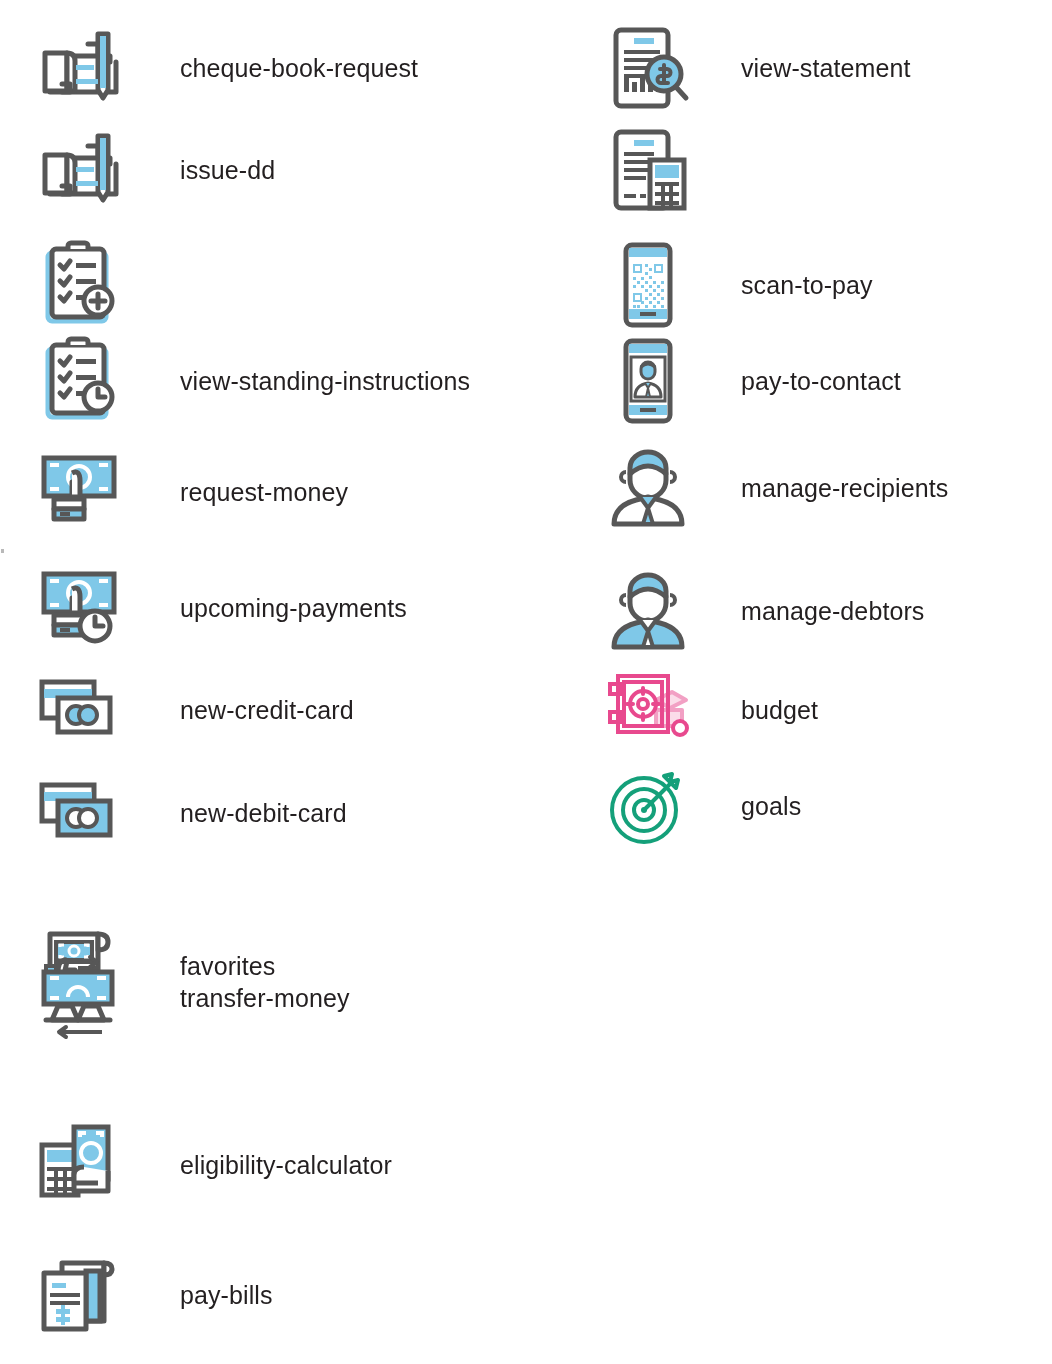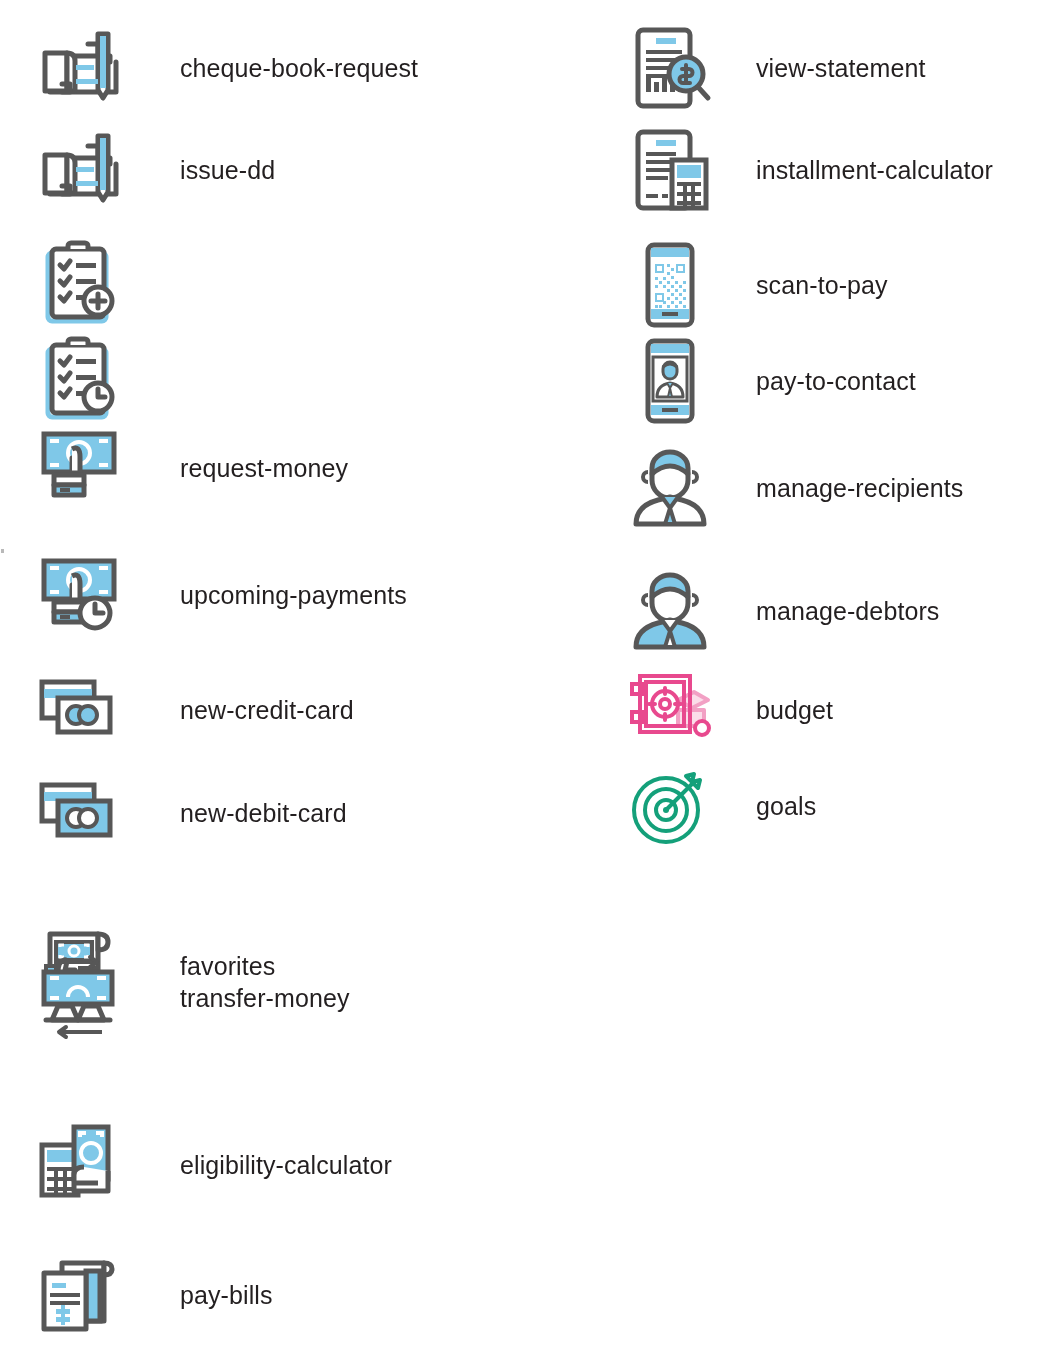--- a/index.html
+++ b/index.html
@@ -35,21 +35,21 @@
   .icon-label{
     font-size:25px;
     font-weight:300;
     color:#231f20;
     letter-spacing:.1px;
     white-space:nowrap;
     line-height:1;
   }
   .col-left .icon-row{left:30px;}
   .col-left .icon-label{margin-left:54px;}
-  .col-right .icon-row{left:22px;}
+  .col-right .icon-row{left:0;gap:7px;}
   .col-right .icon-label{margin-left:38px;}
 
   .speck{
     position:absolute;left:1px;top:549px;
     width:3px;height:4px;background:#b9b9b9;
   }
 </style>
 </head>
 <body>
 
@@ -132,41 +132,42 @@
           </g>
           <g fill="#575757">
             <rect x="44" y="24" width="20" height="5"></rect>
             <rect x="44" y="40" width="20" height="5"></rect>
             <rect x="44" y="56" width="20" height="5"></rect>
           </g>
           <circle cx="66" cy="62" r="14" fill="#fff" stroke="#575757" stroke-width="5"></circle>
           <path d="M66 54 v8 h7" stroke="#575757" stroke-width="5" fill="none" stroke-linecap="round" stroke-linejoin="round"></path>
         </svg>
       </div>
-    </div>
-
-    <div class="icon-row" style="top:420px">
+      <div class="icon-label">view-standing-instructions</div>
+    </div>
+
+    <div class="icon-row" style="top:444px">
       <div class="icon-box">
         <svg width="92" height="92" viewBox="0 0 92 92">
           <rect x="12" y="12" width="70" height="38" fill="#7FC8E8" stroke="#575757" stroke-width="5"></rect>
           <g stroke="#fff" stroke-width="4" fill="none">
             <path d="M20 21 v-2 h7 M74 21 v-2 h-7 M20 41 v2 h7 M74 41 v2 h-7"></path>
           </g>
           <circle cx="47" cy="31" r="11" fill="none" stroke="#fff" stroke-width="4"></circle>
           <path d="M40 36 v28" stroke="#575757" stroke-width="5" fill="none" stroke-linecap="round"></path>
           <path d="M40 27 q8 -4 8 8 v16 h-8" fill="#fff" stroke="#575757" stroke-width="5" stroke-linejoin="round"></path>
           <path d="M22 53 h30 v10 h-30 z" fill="#fff" stroke="#575757" stroke-width="5" stroke-linejoin="round"></path>
           <path d="M22 63 h30 v10 h-30 z" fill="#7FC8E8" stroke="#575757" stroke-width="5" stroke-linejoin="round"></path>
           <rect x="28" y="66" width="10" height="4" fill="#575757"></rect>
         </svg>
       </div>
       <div class="icon-label">request-money</div>
     </div>
 
-    <div class="icon-row" style="top:547px">
+    <div class="icon-row" style="top:560px">
       <div class="icon-box">
         <svg width="92" height="92" viewBox="0 0 92 92">
           <rect x="12" y="12" width="70" height="38" fill="#7FC8E8" stroke="#575757" stroke-width="5"></rect>
           <g stroke="#fff" stroke-width="4" fill="none">
             <path d="M20 21 v-2 h7 M74 21 v-2 h-7 M20 41 v2 h7 M74 41 v2 h-7"></path>
           </g>
           <circle cx="47" cy="31" r="11" fill="none" stroke="#fff" stroke-width="4"></circle>
           <path d="M40 36 v28" stroke="#575757" stroke-width="5" fill="none" stroke-linecap="round"></path>
           <path d="M40 27 q8 -4 8 8 v16 h-8" fill="#fff" stroke="#575757" stroke-width="5" stroke-linejoin="round"></path>
           <path d="M22 53 h30 v10 h-30 z" fill="#fff" stroke="#575757" stroke-width="5" stroke-linejoin="round"></path>
@@ -332,21 +333,20 @@
             <rect x="22" y="70" width="12" height="4"></rect>
             <rect x="38" y="70" width="6" height="4"></rect>
           </g>
           <rect x="48" y="36" width="34" height="48" fill="#fff" stroke="#575757" stroke-width="5"></rect>
           <rect x="53" y="41" width="24" height="13" fill="#7FC8E8"></rect>
           <g stroke="#575757" stroke-width="4" fill="none">
             <path d="M53 60 h24 M53 70 h24 M53 79 h24 M61 58 v26 M69 58 v26"></path>
           </g>
         </svg>
       </div>
-      <div class="icon-label">installment-calculator</div>
     </div>
 
     <div class="icon-row" style="top:237px">
       <div class="icon-box">
         <svg width="92" height="92" viewBox="0 0 92 92">
           <rect x="24" y="6" width="44" height="80" rx="6" fill="#fff" stroke="#575757" stroke-width="5"></rect>
           <rect x="27" y="9" width="38" height="9" fill="#7FC8E8"></rect>
           <rect x="27" y="70" width="38" height="10" fill="#7FC8E8"></rect>
           <rect x="38" y="73" width="16" height="4" fill="#575757"></rect>
           <g fill="#7FC8E8">

